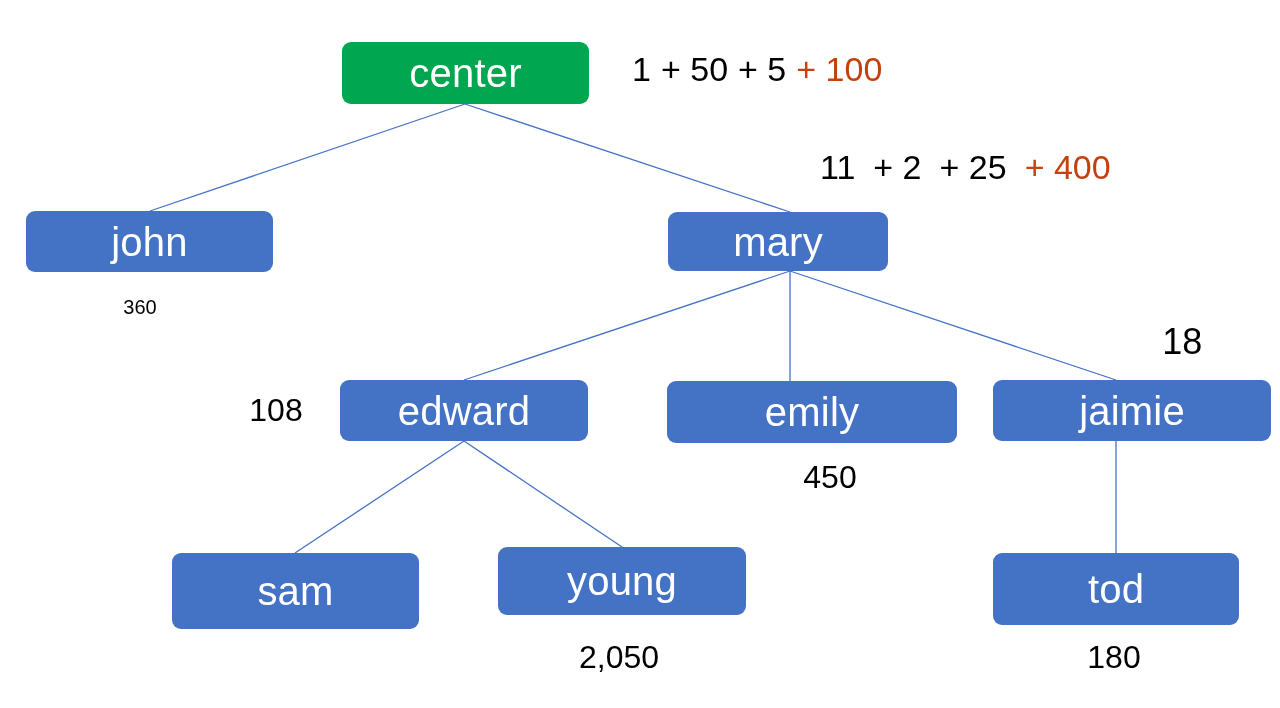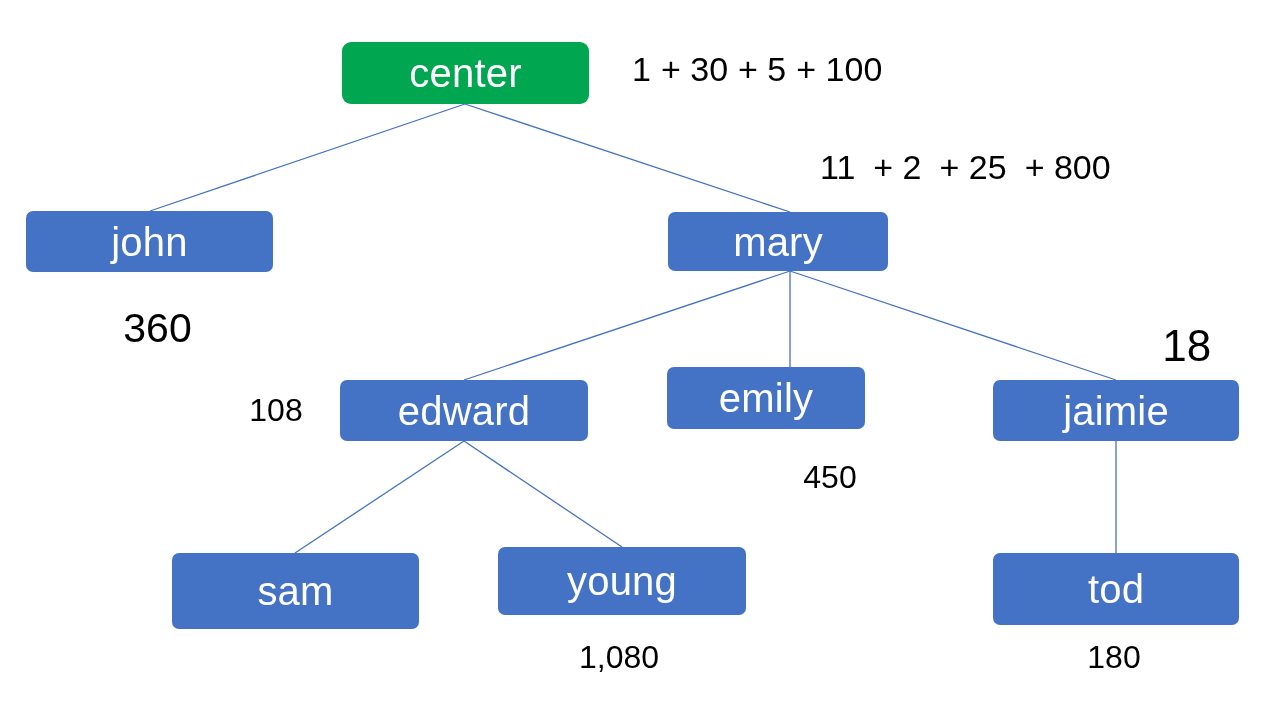--- a/index.html
+++ b/index.html
@@ -29,30 +29,30 @@
     border-radius: 9px;
     display: flex;
     align-items: center;
     justify-content: center;
     color: #ffffff;
     font-weight: 400;
     letter-spacing: 0.2px;
     line-height: 1;
     white-space: nowrap;
   }
-  .node.blue  { background: #4472c4; border-radius: 7px; }
+  .node.blue  { background: #4472c4; }
   .node.green { background: #00a650; }
 
   .annot {
     position: absolute;
     color: #000000;
     white-space: nowrap;
     line-height: 1;
   }
-  .annot .red { color: #000000; }
+  .annot .red { color: #c2410c; }
   .annot .sp  { display: inline-block; width: 10px; }
   .annot .sp-wide { display: inline-block; width: 18px; }
 
   .weight {
     position: absolute;
     color: #000000;
     white-space: nowrap;
     line-height: 1;
     text-align: center;
   }
@@ -71,32 +71,32 @@
       <line x1="464" y1="441" x2="295" y2="553" stroke="#4472c4" stroke-width="1.3"></line>
       <line x1="464" y1="441" x2="622" y2="547" stroke="#4472c4" stroke-width="1.3"></line>
       <line x1="1116" y1="441" x2="1116" y2="553" stroke="#4472c4" stroke-width="1.3"></line>
     </svg>
 
   <div id="node-layer">
       <div class="node green" style="left: 342px; top: 42px; width: 247px; height: 62px; font-size: 40px;">center</div>
       <div class="node blue" style="left: 26px; top: 211px; width: 247px; height: 61px; font-size: 40px;">john</div>
       <div class="node blue" style="left: 668px; top: 212px; width: 220px; height: 59px; font-size: 40px;">mary</div>
       <div class="node blue" style="left: 340px; top: 380px; width: 248px; height: 61px; font-size: 40px;">edward</div>
-      <div class="node blue" style="left: 667px; top: 367px; width: 198px; height: 62px; font-size: 40px;">emily</div>
-      <div class="node blue" style="left: 993px; top: 380px; width: 246px; height: 61px; font-size: 40px;">jaimie</div>
+      <div class="node blue" style="left: 667px; top: 381px; width: 290px; height: 62px; font-size: 40px;">emily</div>
+      <div class="node blue" style="left: 993px; top: 380px; width: 278px; height: 61px; font-size: 40px;">jaimie</div>
       <div class="node blue" style="left: 172px; top: 553px; width: 247px; height: 76px; font-size: 40px;">sam</div>
       <div class="node blue" style="left: 498px; top: 547px; width: 248px; height: 68px; font-size: 40px;">young</div>
       <div class="node blue" style="left: 993px; top: 553px; width: 246px; height: 72px; font-size: 40px;">tod</div>
     </div>
   <div id="weight-layer">
-      <div class="weight" style="font-size: 41px; left: 123.305px; top: 297px; margin-top: 11px;">360</div>
+      <div class="weight" style="font-size: 20px; left: 123.305px; top: 297px;">360</div>
       <div class="weight" style="font-size: 32px; left: 249.305px; top: 394px;">108</div>
       <div class="weight" style="font-size: 32px; left: 763.305px; top: 461px; margin-left: 40px;">450</div>
-      <div class="weight" style="font-size: 44px; left: 1162.2px; top: 324px;">18</div>
-      <div class="weight" style="font-size: 32px; left: 578.961px; top: 641px;">1,080</div>
+      <div class="weight" style="font-size: 36px; left: 1162.2px; top: 324px;">18</div>
+      <div class="weight" style="font-size: 32px; left: 578.961px; top: 641px;">2,050</div>
       <div class="weight" style="font-size: 32px; left: 1087.3px; top: 641px;">180</div>
     </div>
   <div id="annot-layer">
-      <div class="annot" style="left: 632px; top: 52px; font-size: 34px;"><span>1</span><span class="sp"></span><span>+ 30</span><span class="sp"></span><span>+ 5</span><span class="sp"></span><span class="red">+ 100</span></div>
-      <div class="annot" style="left: 820px; top: 150px; font-size: 34px;"><span>11</span><span class="sp-wide"></span><span>+ 2</span><span class="sp-wide"></span><span>+ 25</span><span class="sp-wide"></span><span class="red">+ 800</span></div>
+      <div class="annot" style="left: 632px; top: 52px; font-size: 34px;"><span>1</span><span class="sp"></span><span>+ 50</span><span class="sp"></span><span>+ 5</span><span class="sp"></span><span class="red">+ 100</span></div>
+      <div class="annot" style="left: 820px; top: 150px; font-size: 34px;"><span>11</span><span class="sp-wide"></span><span>+ 2</span><span class="sp-wide"></span><span>+ 25</span><span class="sp-wide"></span><span class="red">+ 400</span></div>
     </div>
 
 </div>
 
 </body></html>

